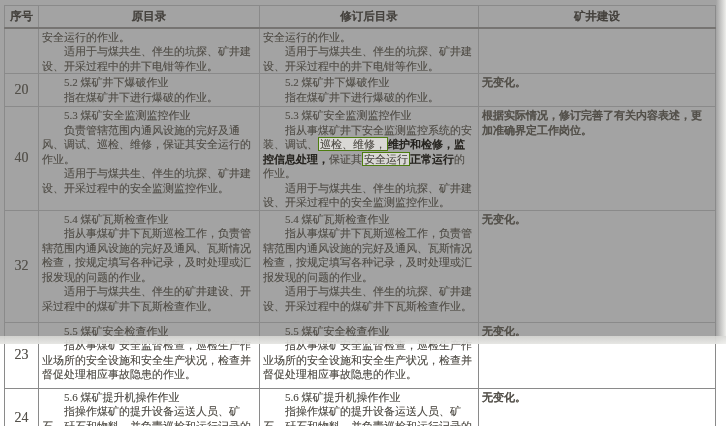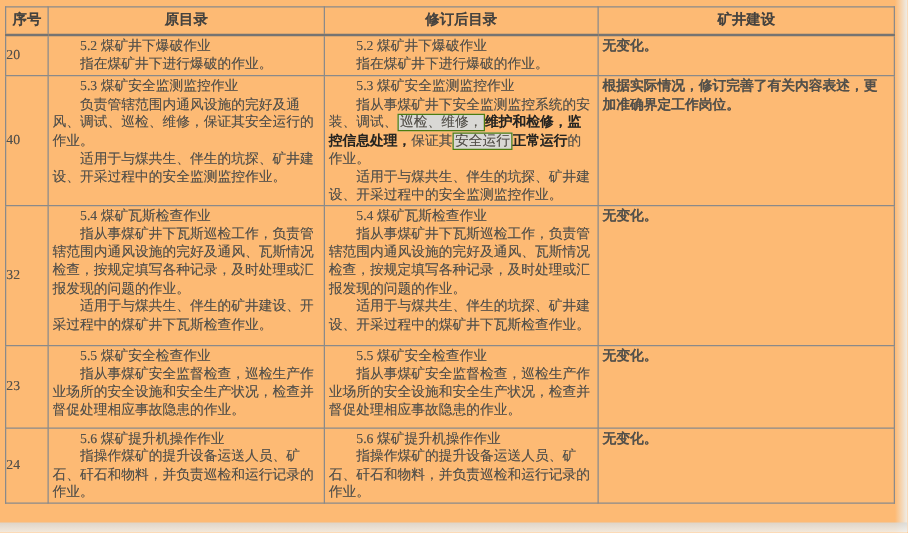--- a/index.html
+++ b/index.html
@@ -2,40 +2,40 @@
 <html><head>
 <meta charset="utf-8">
 <style>
   html,body { margin:0; padding:0; }
   body {
     width:726px; height:426px; overflow:hidden;
     background:#ffffff;
     font-family:"Liberation Serif","DejaVu Serif",serif;
   }
   .page {
-    position:relative; width:726px; height:426px;
-    background:#fdba74;
+    position:relative; width:726px; height:344px;
+    background:#a3a3a3;
   }
   table.doc-table {
     position:absolute; left:4px; top:5px; width:711px;
     border-collapse:collapse; table-layout:fixed;
     color:#53504a; font-size:11px; line-height:14.5px;
     text-shadow:0 0 0.5px rgba(90,86,78,0.55);
   }
   .doc-table th, .doc-table td {
     border:1px solid #8a8a8a; vertical-align:top;
     padding:1px 3px 0 3px; overflow:hidden;
   }
   .doc-table th {
     font-weight:bold; text-align:center; vertical-align:middle;
     color:#45423e; font-size:11.5px; padding:2px 0;
     border-bottom:2px solid #767472;
   }
   td.no-cell {
-    vertical-align:middle; font-size:11px; padding:0;margin-left:41px;
+    text-align:center; vertical-align:middle; font-size:14px; padding:0;margin-left:41px;
   }
   .para { margin:0; text-indent:2em; }
   .para.cont { text-indent:0; }
   .note-para { margin:0;font-weight:bold; }
   .hl-box {
     background:#d9d8d5; border:1px solid #4d7c0f; padding:0 1px;
   }
   .seg-bold { font-weight:bold; color:#262420; }
   tr.h-head { height:22px; }
   tr.h-r0 { height:45px; }
@@ -66,20 +66,34 @@
         <col style="width:237px">
     </colgroup>
     <tbody>
         <tr class="h-head">
       <th>序号</th>
       <th>原目录</th>
       <th>修订后目录</th>
       <th>矿井建设</th>
     </tr>
 
+    <tr class="h-r0">
+      <td class="no-cell"></td>
+      <td>
+        <p class="para cont">安全运行的作业。</p>
+        <p class="para">适用于与煤共生、伴生的坑探、矿井建设、开采过程中的井下电钳等作业。</p>
+      </td>
+      <td>
+        <p class="para cont">安全运行的作业。</p>
+        <p class="para">适用于与煤共生、伴生的坑探、矿井建设、开采过程中的井下电钳等作业。</p>
+      </td>
+      <td>
+        <p class="note-para"></p>
+      </td>
+    </tr>
 
     <tr class="h-r1">
       <td class="no-cell">20</td>
       <td>
         <p class="para">5.2 煤矿井下爆破作业</p>
         <p class="para">指在煤矿井下进行爆破的作业。</p>
       </td>
       <td>
         <p class="para">5.2 煤矿井下爆破作业</p>
         <p class="para">指在煤矿井下进行爆破的作业。</p>

